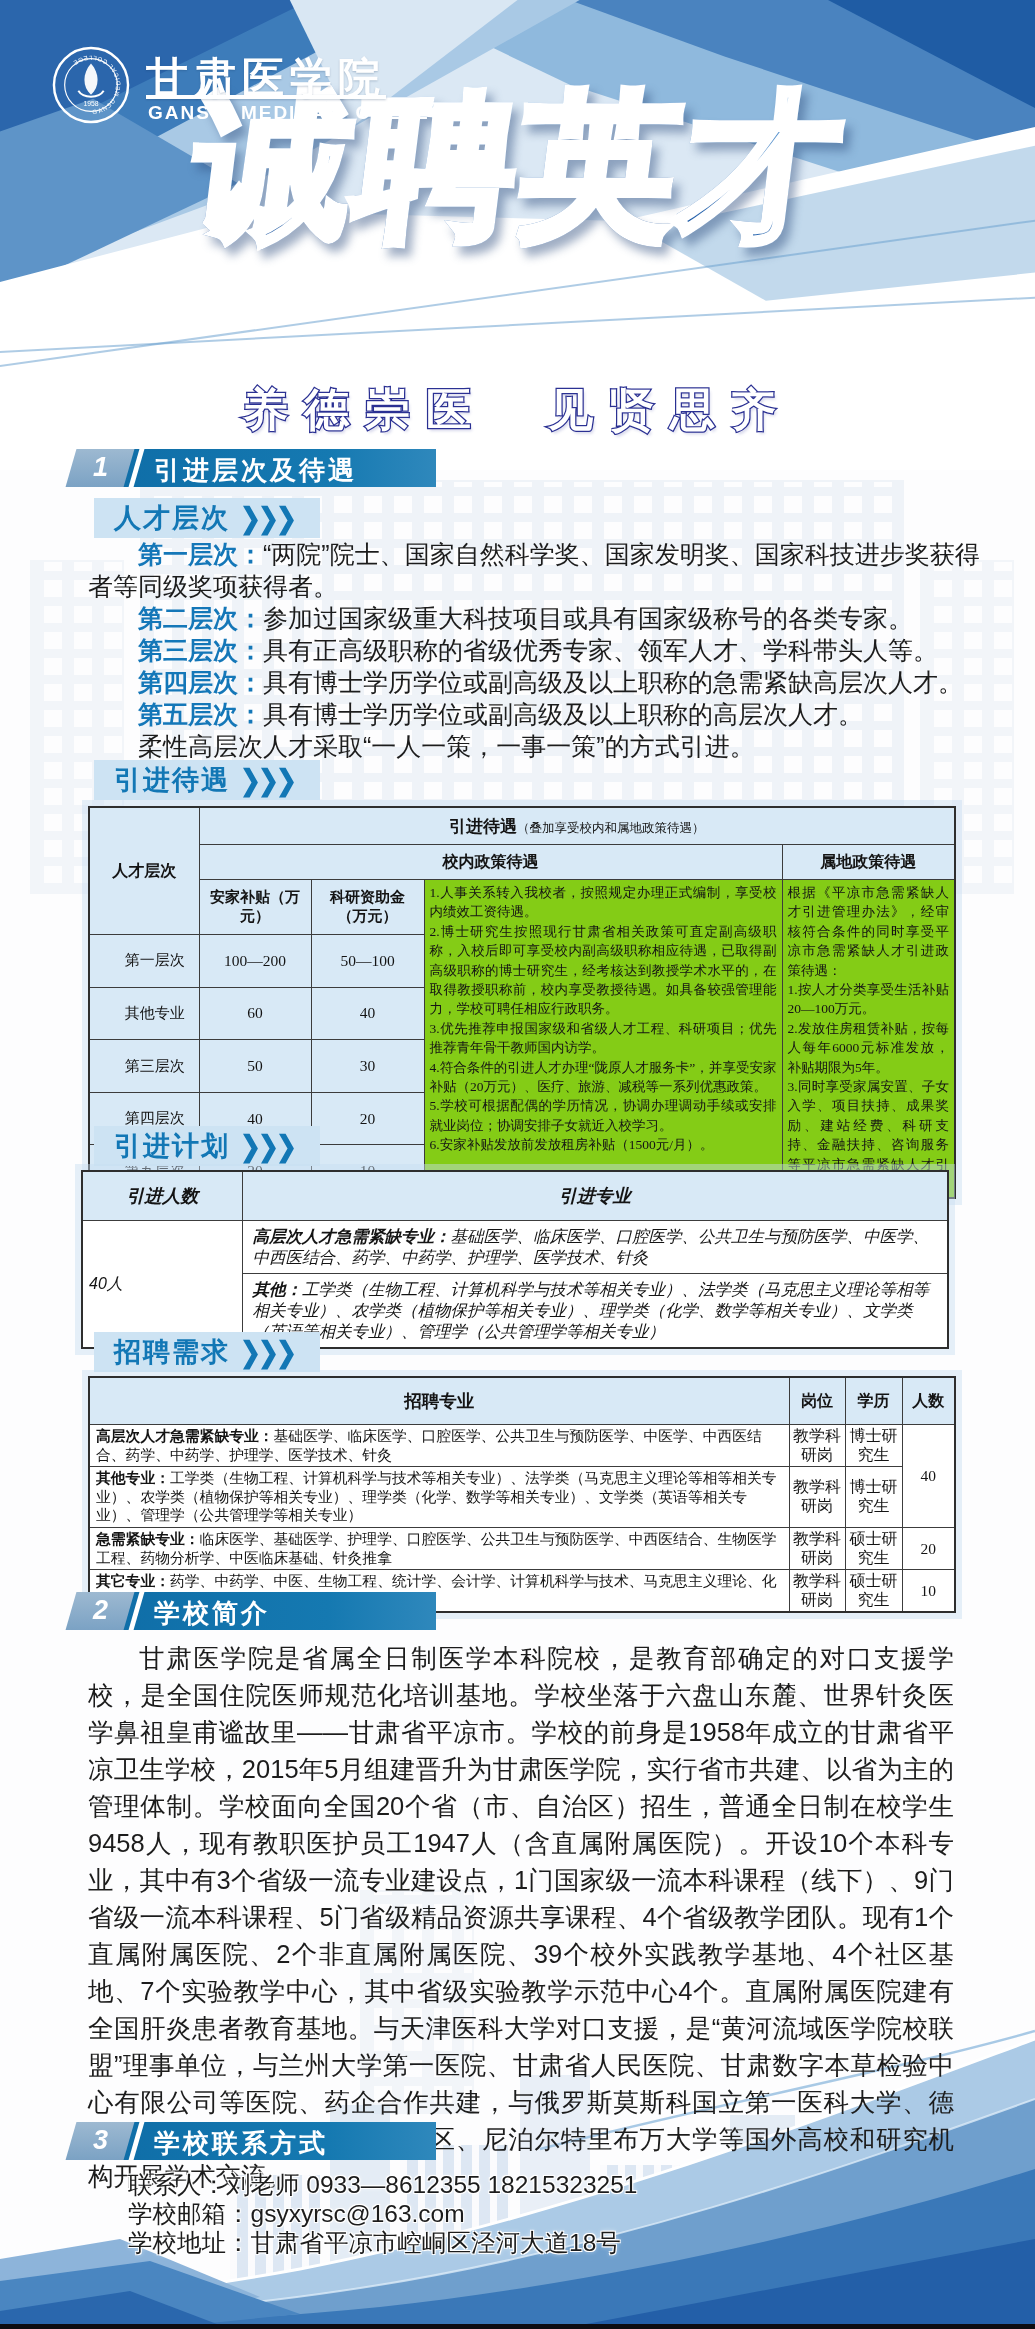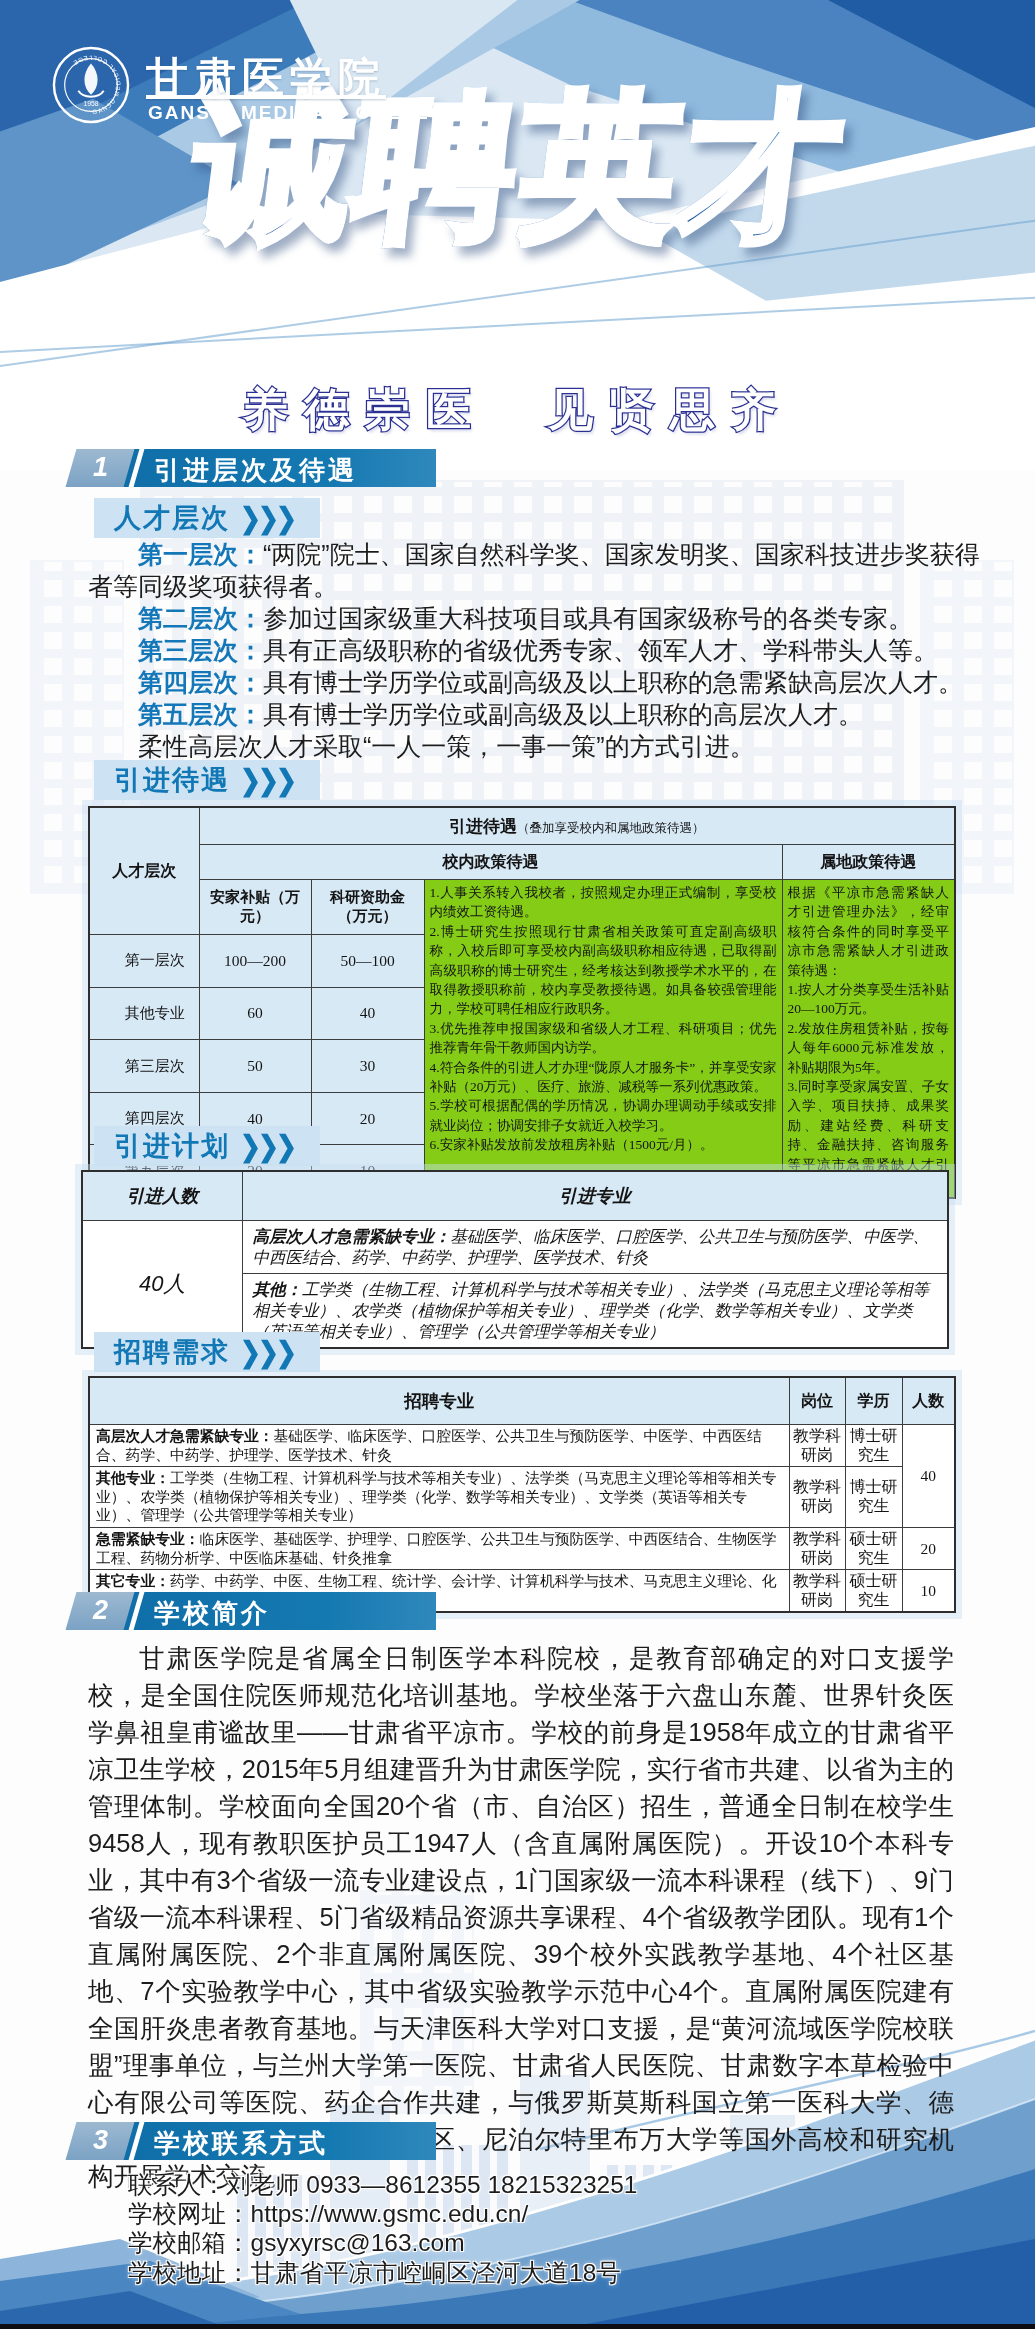--- a/index.html
+++ b/index.html
@@ -106,21 +106,21 @@
   .t1 .h-main{font-size:17px;height:32px;}
   .t1 .h-main .paren{font-size:12.5px;font-weight:normal;font-family:"Liberation Serif",serif;}
   .t1 .h-sub{font-size:16px;height:30px;}
   .t1 .h-col{font-size:15px;height:34px;}
   .t1 .r{height:41px;}
   .t1 .notes{vertical-align:top;font-family:"Liberation Serif",serif;font-size:13.5px;
     line-height:19.4px;padding:3px 5px;background:#84cc16;}
   .t1 .notes div{text-align:justify;}
   .t2{top:1170px;left:81px;width:866px;font-style:italic;}
   .t2 .h{font-size:18px;height:44px;}
-  .t2 .cnt{text-align:center;font-size:22px;background:#fff;}
+  .t2 .cnt{text-align:left;font-size:16px;background:#fff;}
   .t2 .mj{font-size:16.5px;line-height:21px;padding:5px 10px;background:#fff;}
   .t3{top:1376px;left:88px;width:866px;}
   .t3 .h{font-size:17.5px;height:42px;margin-top:8px;}
   .t3 .mj{font-size:14.8px;line-height:18.6px;padding:2px 6px;background:#fff;}
   .t3 .sm{font-size:16px;line-height:18.6px;text-align:center;background:#fff;padding:2px 3px;}
   .t3 .ct{font-size:15.5px;text-align:center;background:#fff;font-family:"Liberation Serif",serif;}
   .lead{font-weight:bold;}
 
   
   .contacts{top:2170px;left:128px;z-index:6;font-size:24.5px;line-height:29.2px;}
@@ -378,19 +378,18 @@
   </svg>
 
   <div class="sec-bar" style="top:2122px;z-index:6;">
     <span class="numbox"></span>
     <span class="slash"></span>
     <span class="num">3</span>
     <span class="ttl">学校联系方式</span>
   </div>
   <div class="abs contacts">
     <p><span>联系人：</span><span>刘老师  0933—8612355  18215323251</span></p>
-    <p><span>学校网址：</span><span>https://www.gsmc.edu.cn/</span></p>
     <p><span>学校邮箱：</span><span>gsyxyrsc@163.com</span></p>
     <p><span>学校地址：</span><span>甘肃省平凉市崆峒区泾河大道18号</span></p>
   </div>
 
   <div class="bottom-strip"></div>
 </div>
 
 </body></html>

